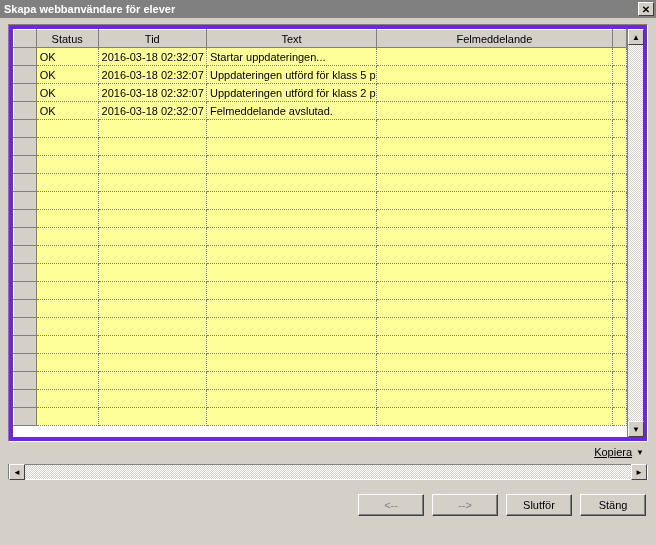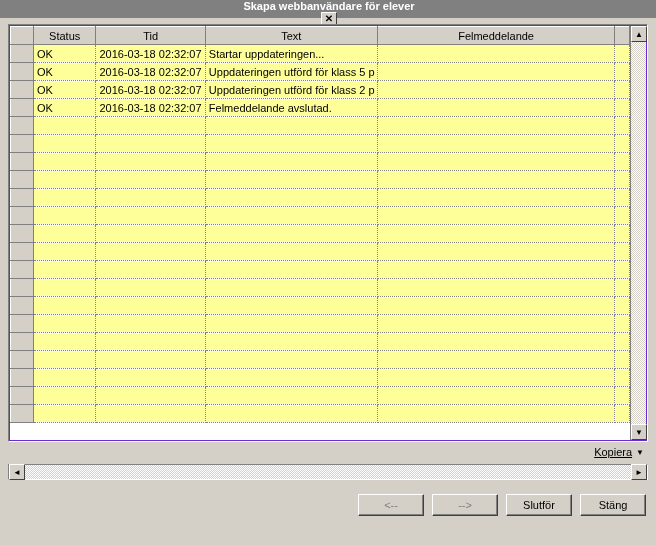--- a/index.html
+++ b/index.html
@@ -17,21 +17,20 @@
   .titlebar {
     background: #808080;
     color: #fff;
     height: 18px;
     display: flex;
     align-items: center;
     justify-content: space-between;
     padding: 0 2px 0 4px;
     font-weight: bold;
     font-size: 11px;
-    flex-direction: column;
   }
   .close-btn {
     width: 16px;
     height: 14px;
     background: #d4d0c8;
     border: 1px solid;
     border-color: #fff #404040 #404040 #fff;
     display: flex;
     align-items: center;
     justify-content: center;
@@ -54,21 +53,21 @@
   }
   .grid-area {
     position: relative;
     height: 418px;
     border: 1px solid;
     border-color: #808080 #fff #fff #808080;
     background: #fff;
     overflow: hidden;
   }
   .grid-inner {
-    border: 1px solid #6d28d9;
+    border: 4px solid #6d28d9;
     height: 100%;
     display: flex;
     position: relative;
   }
   .grid-main {
     flex: 1;
     overflow: hidden;
     position: relative;
   }
   table.grid {

